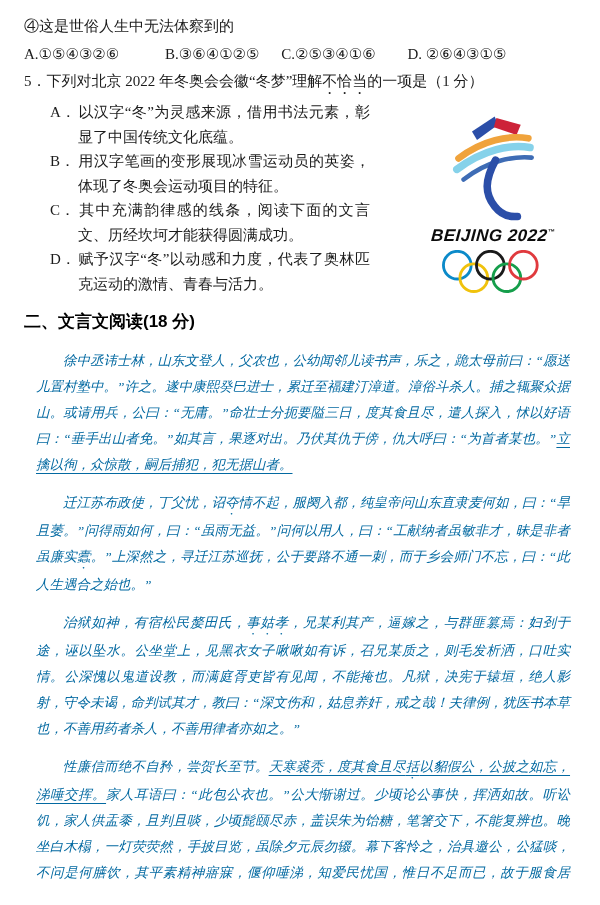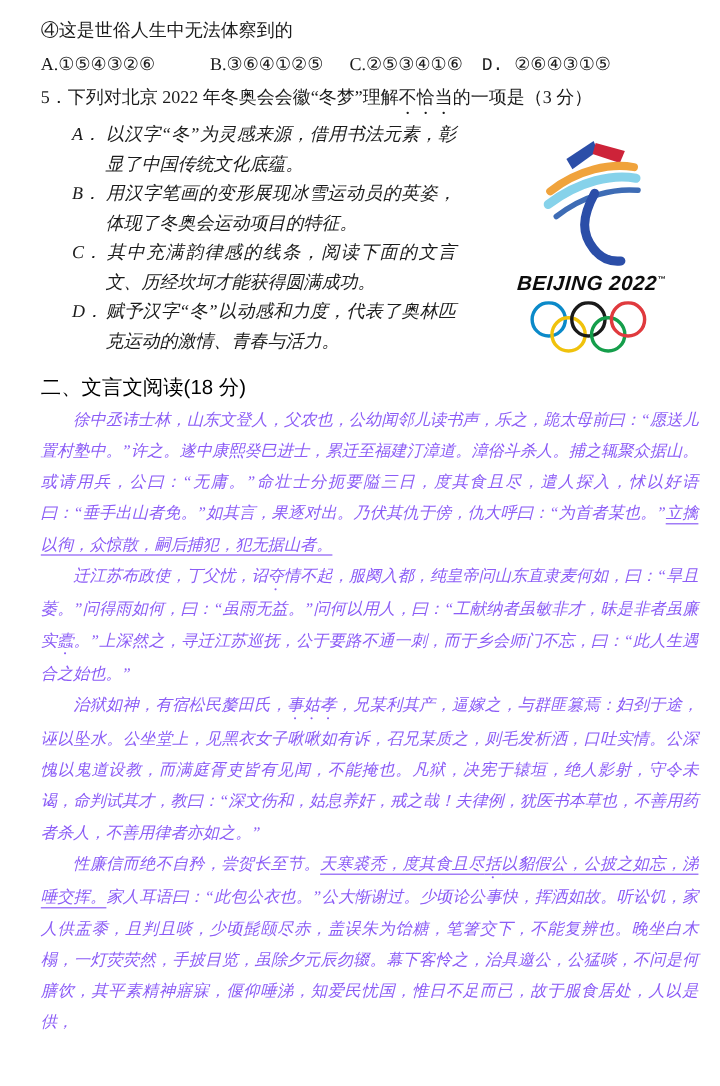--- a/index.html
+++ b/index.html
@@ -1,90 +1,90 @@
 <!DOCTYPE html>
 <html><head>
 <meta charset="utf-8">
 <style>
   html,body{margin:0;padding:0;background:#ffffff;}
   .page{
     position:relative;
     width:600px;height:884px;
     box-sizing:border-box;
-    padding:12px 18px 0 34px;
+    padding:12px 18px 0 24px;
     overflow:hidden;
     background:#ffffff;
     color:#1b1b1b;
     font-family:"Liberation Serif","DejaVu Serif",serif;
     font-size:15px;
   }
   .intro-line{line-height:28px;white-space:nowrap;}
   .answers-row{line-height:28px;white-space:nowrap;}
   .answers-row .opt{display:inline-block;}
   .answers-row .opt+.opt{margin-left:42px;}
   .answers-row .opt.c{margin-left:18px;}
-  .answers-row .opt.d{margin-left:12px;font-family:Liberation Mono, monospace;}
+  .answers-row .opt.d{margin-left:28px;}
   .q5{margin:0;line-height:26px;white-space:nowrap;}
   .bold{font-weight:400;}
   .dots{
     -webkit-text-emphasis:filled dot;
     -webkit-text-emphasis-position:under right;
     text-emphasis:filled dot;
     text-emphasis-position:under right;
   }
   .mid-row{display:flex;align-items:flex-start;margin-top:2px;}
   .choices{width:346px;box-sizing:border-box;padding-left:26px;}
   .choice{margin:0 0 0 0;line-height:24.5px;text-align:justify;
-          padding-left:28px;text-indent:-28px;font-style:italic;}
+          padding-left:28px;text-indent:-28px;}
   .choice .lbl{display:inline-block;width:28px;text-indent:0;}
   .logo-col{margin-left:auto;width:178px;display:flex;flex-direction:column;
             align-items:center;padding-top:8px;}
   .emblem{display:block;}
   .wordmark{
     font-family:"Liberation Sans","DejaVu Sans",sans-serif;
     font-weight:800;font-style:italic;font-size:17px;letter-spacing:0.5px;
     color:#0c0c0c;margin-top:2px;transform:skewX(-4deg);white-space:nowrap;
   }
   .wordmark sup{font-size:7px;font-style:normal;letter-spacing:0;}
   .rings{display:block;margin-top:4px;}
   .sec-title{
     margin:8px 0 0 0;
     font-family:"Liberation Sans","DejaVu Sans",sans-serif;
-    font-weight:400;font-size:17px;line-height:28px;color:#000;
+    font-weight:700;font-size:17px;line-height:28px;color:#000;
   }
   .instruction{line-height:25px;}
   .passage p{
-    margin:0;
+    margin:12px;
     font-size:13.5px;
     font-style:italic;
     line-height:26px;
     text-align:justify;
     text-indent:2em;
-    color:#8b5cf6;
+    color:#0369a1;
   }
   .passage .u{text-decoration:underline;text-underline-offset:4px;text-decoration-thickness:1px;}
 </style>
 </head>
 <body>
 
 <div class="page">
 
   <div class="intro-list">
     <div class="intro-line">④这是世俗人生中无法体察到的</div>
   </div>
 
   <div class="answers-row">
     <span class="opt">A.①⑤④③②⑥</span>
     <span class="opt">B.③⑥④①②⑤</span>
     <span class="opt c">C.②⑤③④①⑥</span>
     <span class="opt d">D. ②⑥④③①⑤</span>
   </div>
 
   <p class="q5">
-    <span>5．下列对北京 2022 年冬奥会会徽“冬梦”理解</span><span class="bold dots">不恰当</span><span>的一项是（3 分）</span>
+    <span>5．下列对北京 2022 年冬奥会会徽“冬梦”理解</span><span class="bold dots">不恰当</span><span>的一项是（1 分）</span>
   </p>
 
   <div class="mid-row">
     <div class="choices">
       <p class="choice"><span class="lbl">A．</span><span>以汉字“冬”为灵感来源，借用书法元素，彰显了中国传统文化底蕴。</span></p>
       <p class="choice"><span class="lbl">B．</span><span>用汉字笔画的变形展现冰雪运动员的英姿，体现了冬奥会运动项目的特征。</span></p>
       <p class="choice"><span class="lbl">C．</span><span>其中充满韵律感的线条，阅读下面的文言文、历经坎坷才能获得圆满成功。</span></p>
       <p class="choice"><span class="lbl">D．</span><span>赋予汉字“冬”以动感和力度，代表了奥林匹克运动的激情、青春与活力。</span></p>
     </div>
 

